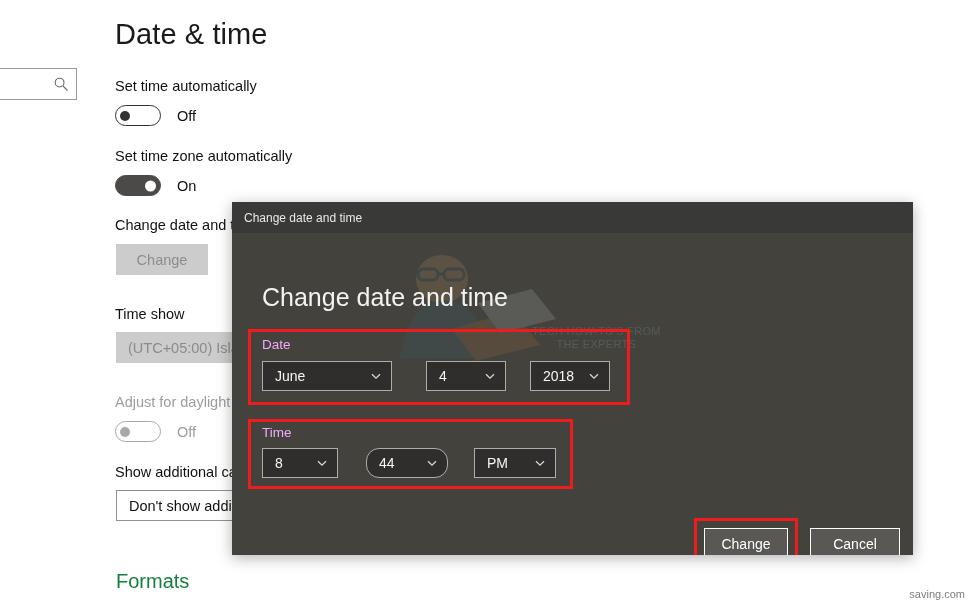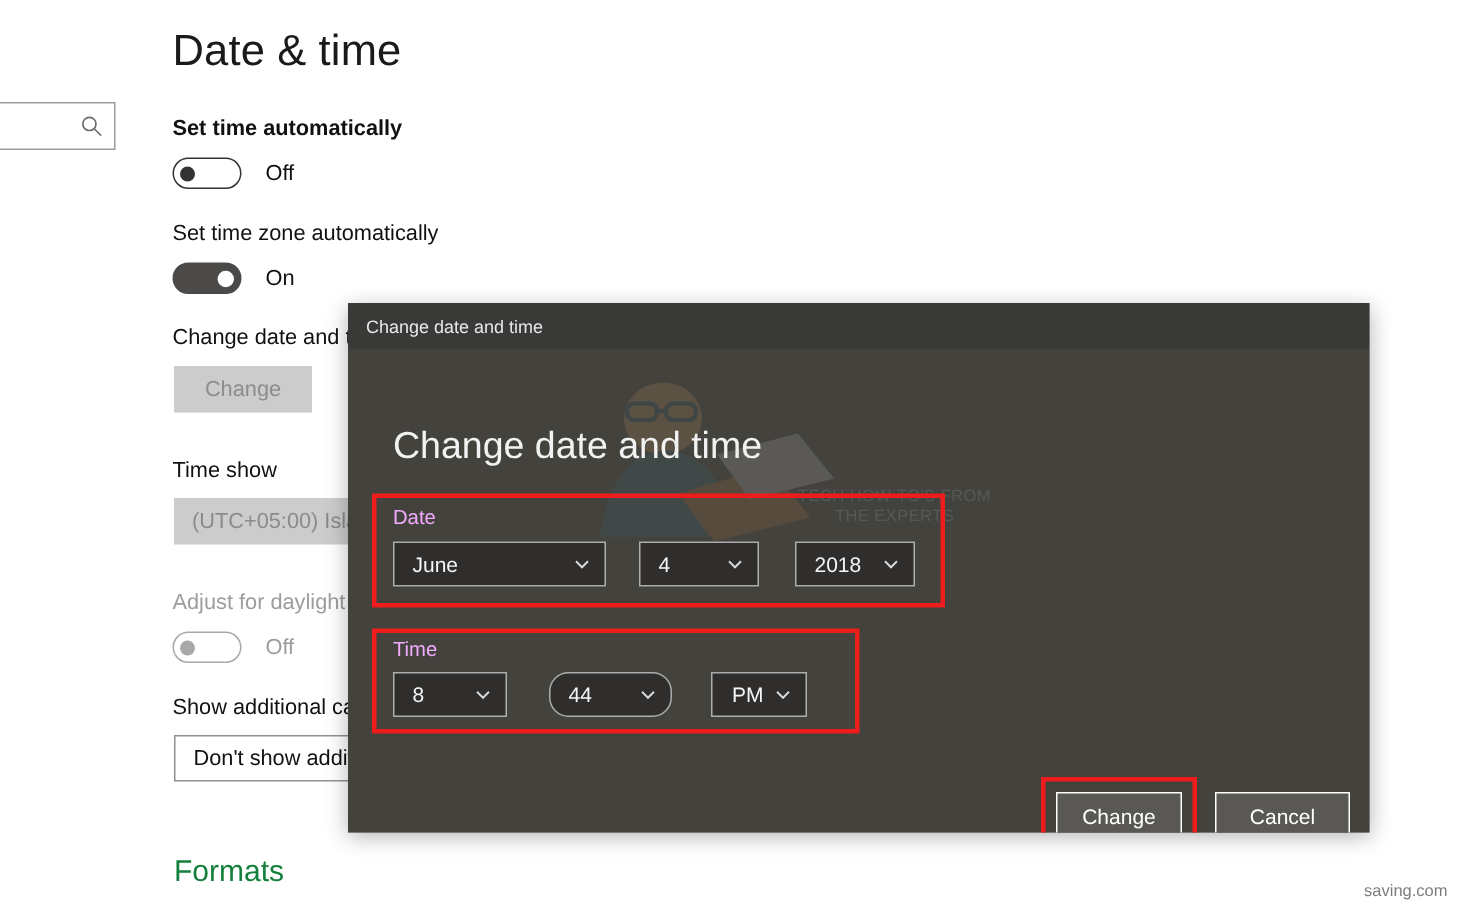--- a/index.html
+++ b/index.html
@@ -300,21 +300,21 @@
 
   <div id="search-box">
     <svg class="magnifier" viewBox="0 0 16 16" fill="none" stroke="currentColor" stroke-width="1.1">
       <circle cx="6.6" cy="6.6" r="4.4"></circle>
       <line x1="10" y1="10" x2="14.5" y2="14.5"></line>
     </svg>
   </div>
 
   <div id="page-title">Date &amp; time</div>
 
-  <div class="setting-label" style="top:78px;font-weight:bold;">Set time automatically</div>
+  <div class="setting-label" style="top:78px;">Set time automatically</div>
   <div class="toggle-row" style="top:105px;">
     <div class="toggle off">
       <div class="knob"></div>
     </div>
     <div class="toggle-state">Off</div>
   </div>
 
   <div class="setting-label" style="top:148px;">Set time zone automatically</div>
   <div class="toggle-row" style="top:175px;">
     <div class="toggle on">
@@ -365,21 +365,21 @@
         <div>TECH HOW-TO'S FROM</div>
         <div>THE EXPERTS</div>
       </div>
     </div>
 
     <div id="dialog-heading">Change date and time</div>
 
     <div class="red-box" style="left:16px; top:96px; width:382px; height:76px;"></div>
     <div class="field-group-label" style="left:30px; top:104px;">Date</div>
 
-    <div class="dlg-select" style="left:30px; top:128px; width:142px;">
+    <div class="dlg-select" style="left:30px; top:128px; width:130px;">
       <span>June</span>
       <svg class="chev" viewBox="0 0 14 14" fill="none" stroke="currentColor" stroke-width="1.3">
         <polyline points="3,5.2 7,9.2 11,5.2"></polyline>
       </svg>
     </div>
 
     <div class="dlg-select" style="left:194px; top:128px; width:80px;">
       <span>4</span>
       <svg class="chev" viewBox="0 0 14 14" fill="none" stroke="currentColor" stroke-width="1.3">
         <polyline points="3,5.2 7,9.2 11,5.2"></polyline>
@@ -403,21 +403,21 @@
       </svg>
     </div>
 
     <div class="dlg-select" style="left:134px; top:215px; width:82px;border-radius:13px;">
       <span>44</span>
       <svg class="chev" viewBox="0 0 14 14" fill="none" stroke="currentColor" stroke-width="1.3">
         <polyline points="3,5.2 7,9.2 11,5.2"></polyline>
       </svg>
     </div>
 
-    <div class="dlg-select" style="left:242px; top:215px; width:64px;justify-content:flex-end;">
+    <div class="dlg-select" style="left:242px; top:215px; width:82px;">
       <span>PM</span>
       <svg class="chev" viewBox="0 0 14 14" fill="none" stroke="currentColor" stroke-width="1.3">
         <polyline points="3,5.2 7,9.2 11,5.2"></polyline>
       </svg>
     </div>
 
     <div class="red-box" style="left:462px; top:285px; width:104px; height:48px;"></div>
     <button class="dlg-button" style="left:472px; top:295px; width:84px;">Change</button>
     <button class="dlg-button" style="left:578px; top:295px; width:90px;">Cancel</button>
   </div>

